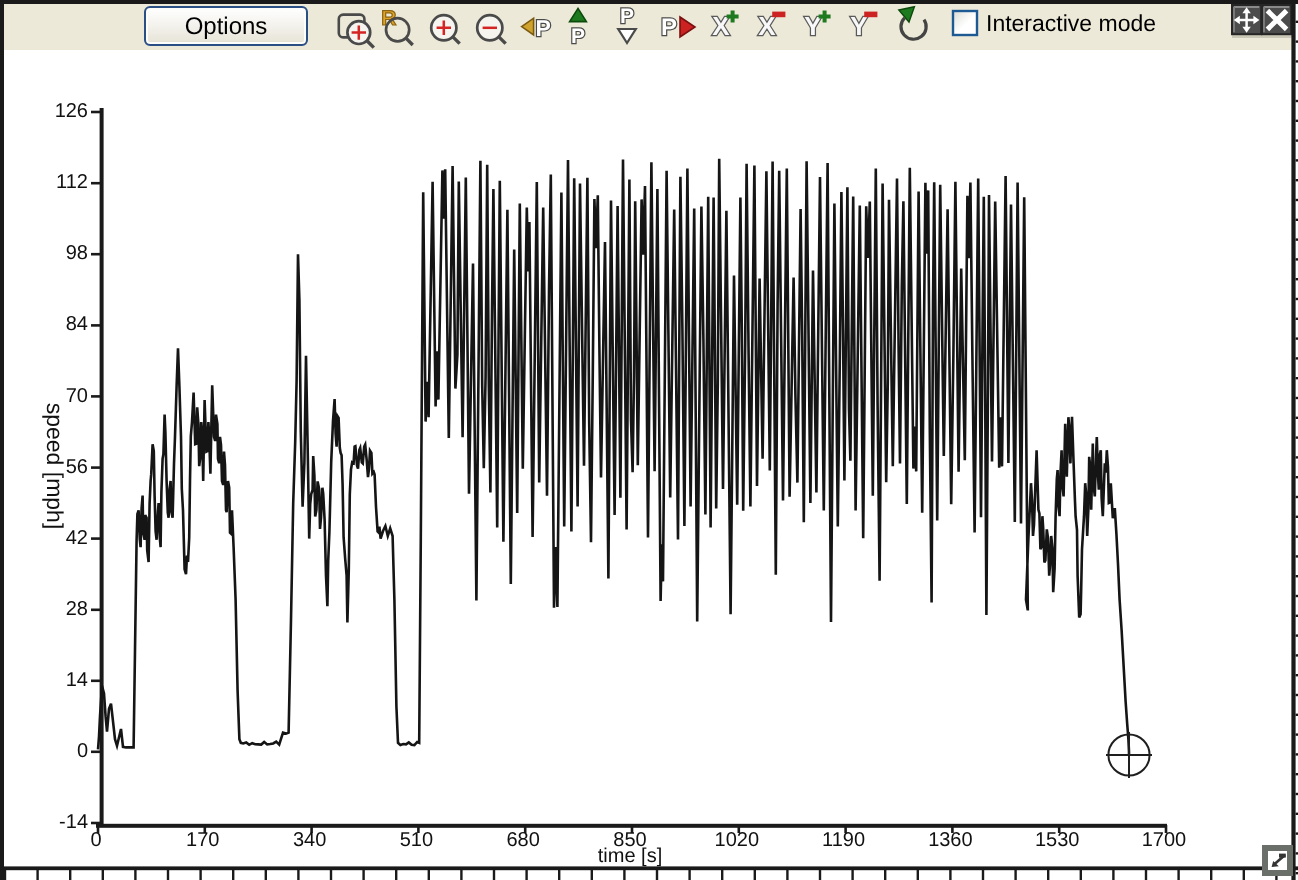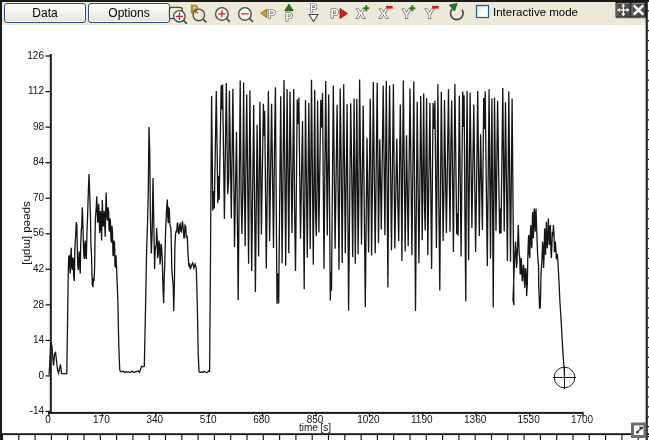--- a/index.html
+++ b/index.html
@@ -10,22 +10,21 @@
             background:linear-gradient(#ffffff, #f4f3ee 45%, #e9e6da 90%, #dcd8c8);
             font-size:12px; color:#000; text-align:center; line-height:18px;
             box-shadow:inset 0 0 0 1px #fdfdfb; }
 </style>
 </head>
 <body>
 <div id="win">
   <div style="position:absolute;left:2px;top:2px;width:644px;height:22.5px;background:#ece9d8;"></div>
   <div style="position:absolute;left:616px;top:17px;width:30px;height:2px;background:#cbc8b8;"></div>
 
-  <div class="xpbtn" style="left:4px;">Data</div>
-  <div class="xpbtn" style="left:88px;">Options</div>
+  <div class="xpbtn" style="left:72px;">Options</div>
 
   <svg width="649" height="440" viewBox="0 0 649 440" style="position:absolute;left:0;top:0;" font-family="Liberation Sans, sans-serif">
     <defs>
       <linearGradient id="cbg" x1="0" y1="0" x2="1" y2="1">
         <stop offset="0" stop-color="#dcdcd4"></stop>
           <stop offset="0.55" stop-color="#ffffff"></stop>
       </linearGradient>
     </defs>
     <rect x="169.4" y="7.300000000000001" width="12.8" height="11.4" rx="2.2" fill="none" stroke="#4a4a4a" stroke-width="1.3"></rect>
       <circle cx="179.4" cy="16.3" r="5.7" fill="#f6f4ee" stroke="#4a4a4a" stroke-width="1.35"></circle>

